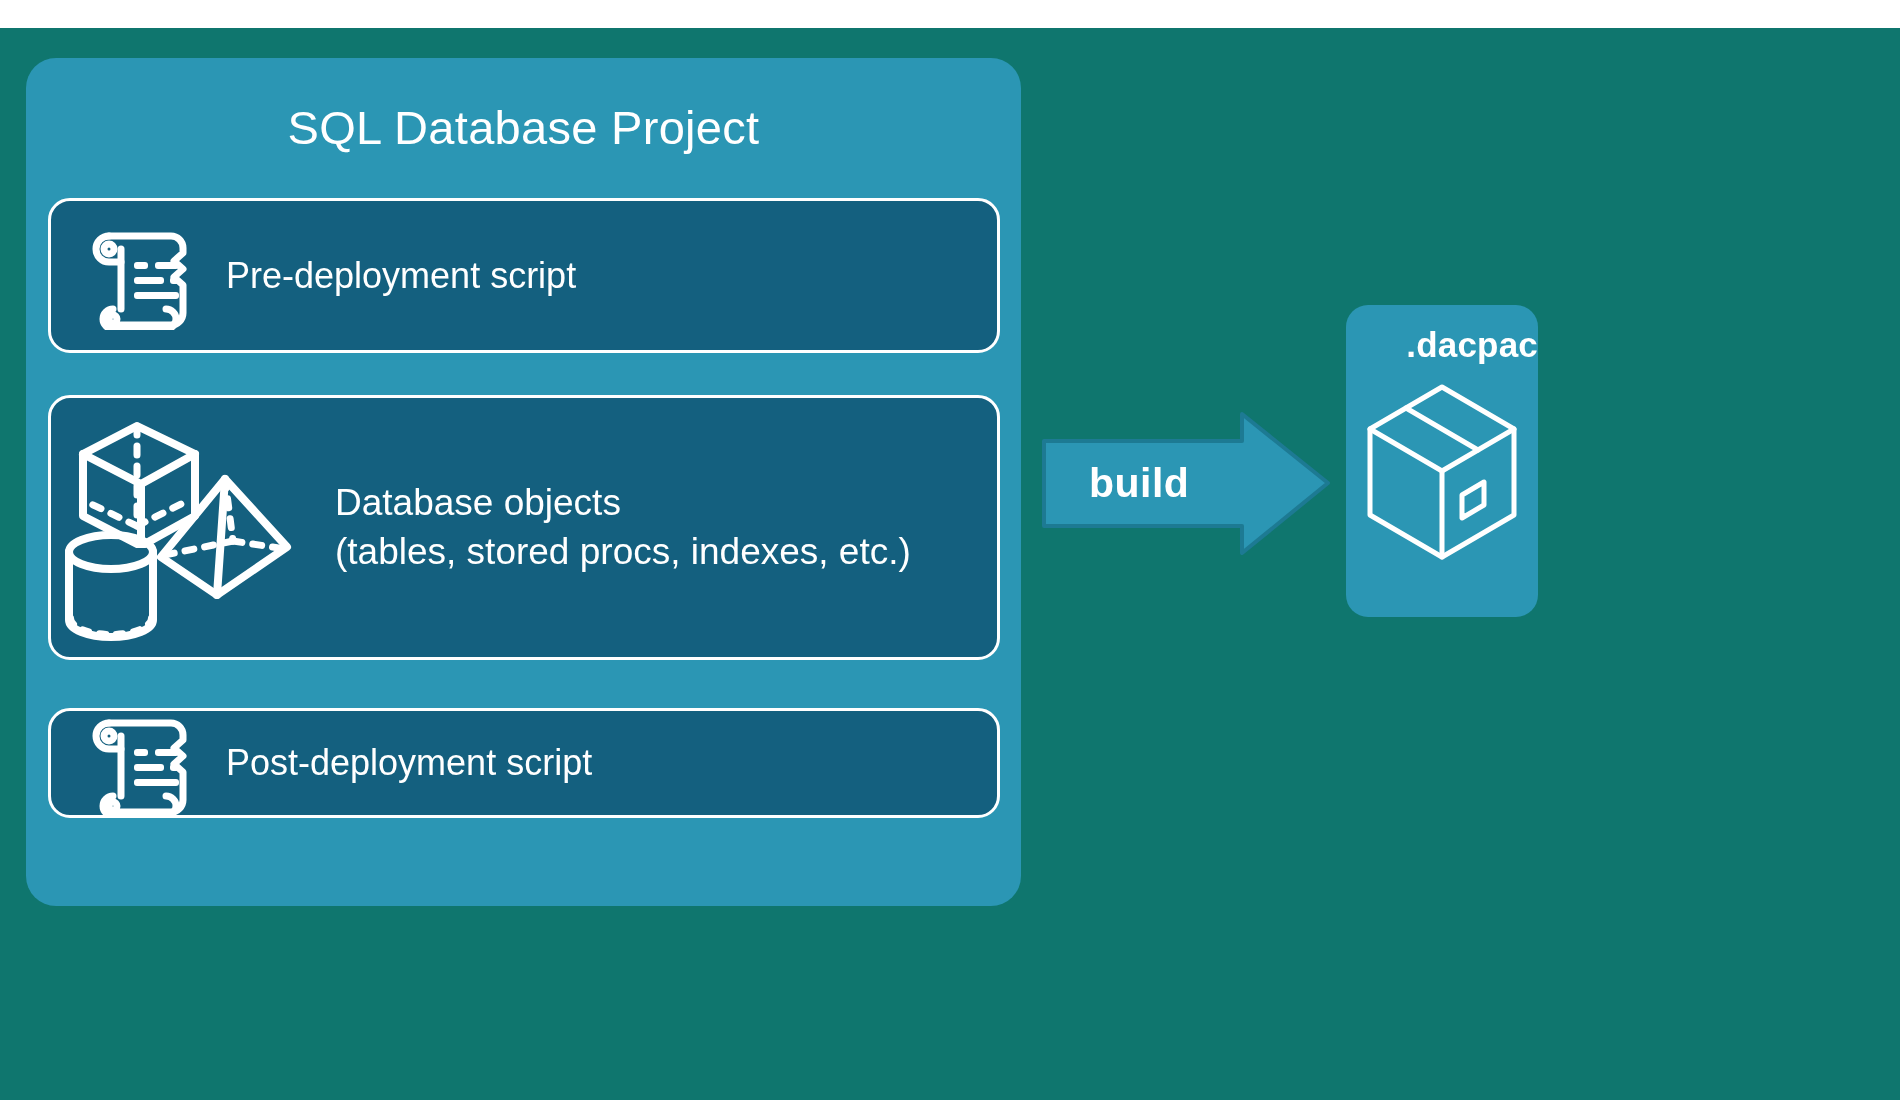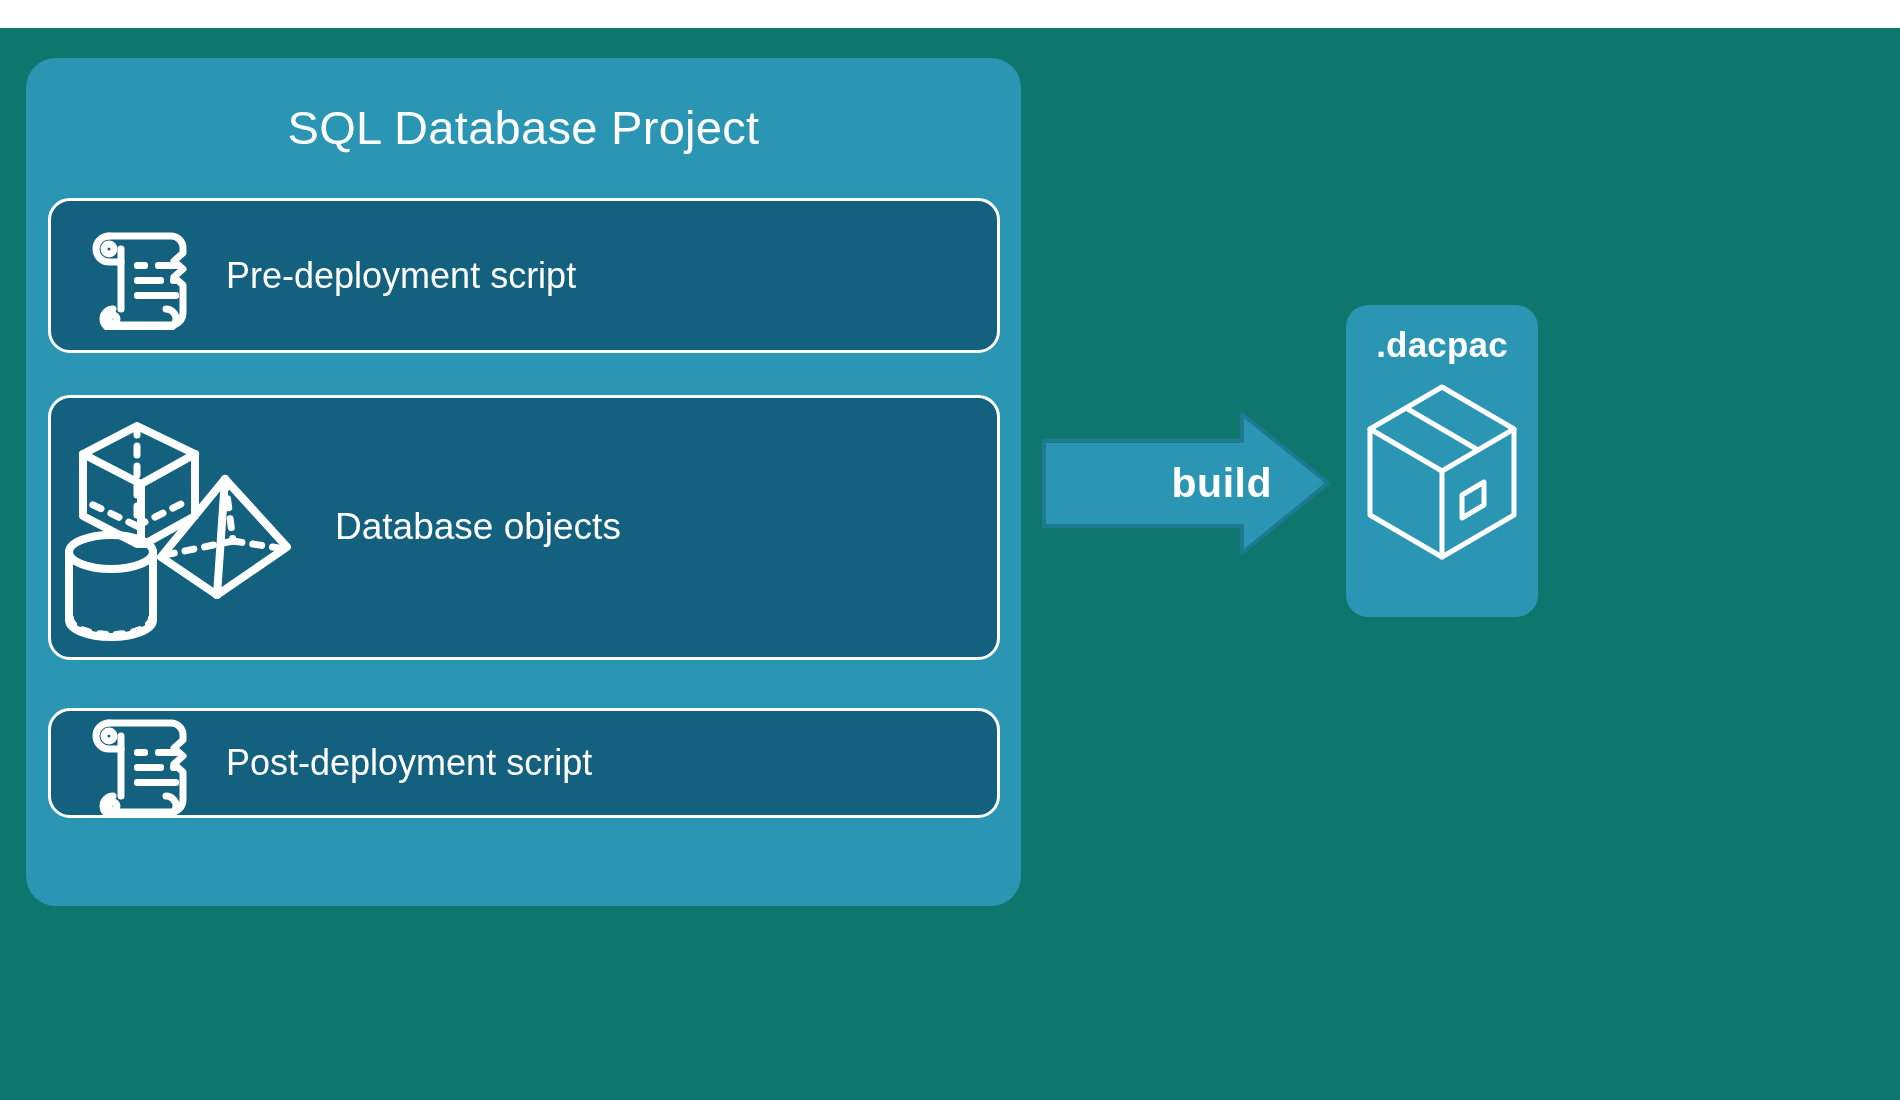--- a/index.html
+++ b/index.html
@@ -99,45 +99,46 @@
     height: 145px;
   }
   .build-label {
     position: absolute;
     left: 1042px;
     top: 383px;
     width: 230px;
     height: 145px;
     display: flex;
     align-items: center;
-    justify-content: flex-end;
+    justify-content: flex-start;
     color: #ffffff;
     font-size: 41px;
     font-weight: bold;
     letter-spacing: 0.5px;
     pointer-events: none;
+    padding-left: 47px;
   }
 
   
   .dacpac-panel {
     position: absolute;
     left: 1346px;
     top: 277px;
     width: 192px;
     height: 312px;
     background: #2b96b4;
     border-radius: 22px;
     box-sizing: border-box;
   }
   .dacpac-title {
     position: absolute;
     left: 0;
     top: 20px;
     width: 100%;
-    text-align: center;
+    text-align: right;
     color: #ffffff;
     font-size: 35px;
     font-weight: bold;
     letter-spacing: 0.2px;
   }
   .dacpac-icon {
     position: absolute;
     left: 50%;
     top: 78px;
     transform: translateX(-50%);
@@ -216,20 +217,21 @@
             <path d="M10 24 V92 a42 17 0 0 0 84 0 V24"></path>
           </g>
           <g fill="none" stroke="#ffffff" stroke-width="6" stroke-linecap="round" stroke-dasharray="7 10">
             <path d="M12 90 a40 16 0 0 0 80 0"></path>
           </g>
         </svg>
       </div>
 
       <div class="card-text">
         <span class="line">Database objects</span>
+        <span class="line">(tables, stored procs, indexes, etc.)</span>
       </div>
     </div>
 
     <div class="card card-post">
       <div class="card-icons">
         <svg width="118" height="108" viewBox="0 0 118 108">
           <g fill="none" stroke="#ffffff" stroke-width="7" stroke-linecap="round" stroke-linejoin="round">
             <path d="M29 14 h62 a12 12 0 0 1 12 12 l0 5 l-9 8 l9 8 l-9 8 l9 8 v28
                      a12 12 0 0 1 -12 12 h-58"></path>
             <path d="M29 14 a13 13 0 0 0 0 26 h12"></path>

